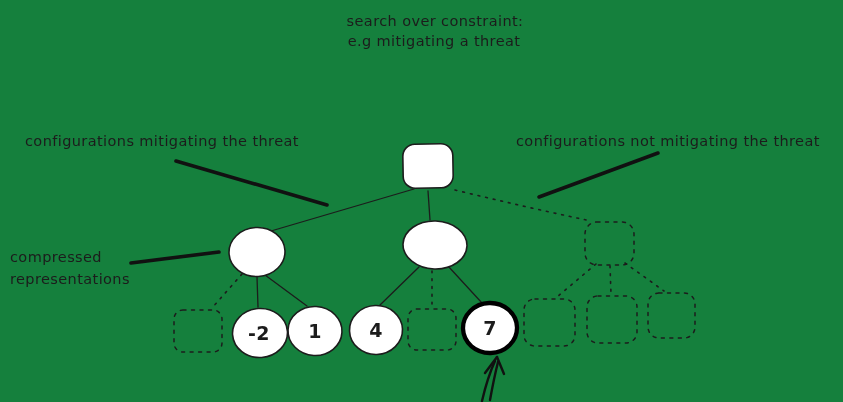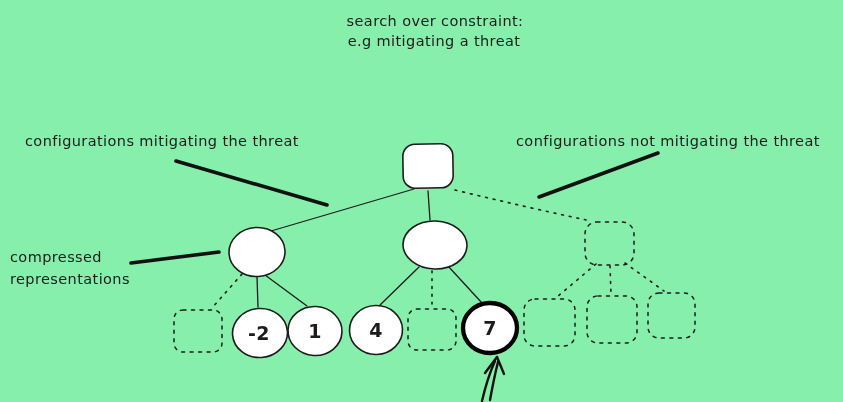--- a/index.html
+++ b/index.html
@@ -4,21 +4,21 @@
 <style>
   html, body {
     margin: 0;
     padding: 0;
     background: #ffffff;
   }
   .stage {
     position: relative;
     width: 843px;
     height: 402px;
-    background: #86efac;
+    background: #15803d;
     overflow: hidden;
     font-family: "DejaVu Sans", sans-serif;
   }
   svg { display: block; }
   .hand-text {
     font-family: "DejaVu Sans", sans-serif;
     fill: #1c1c1c;
     letter-spacing: 0.4px;
   }
   .label-text  { font-size: 14.5px; }

